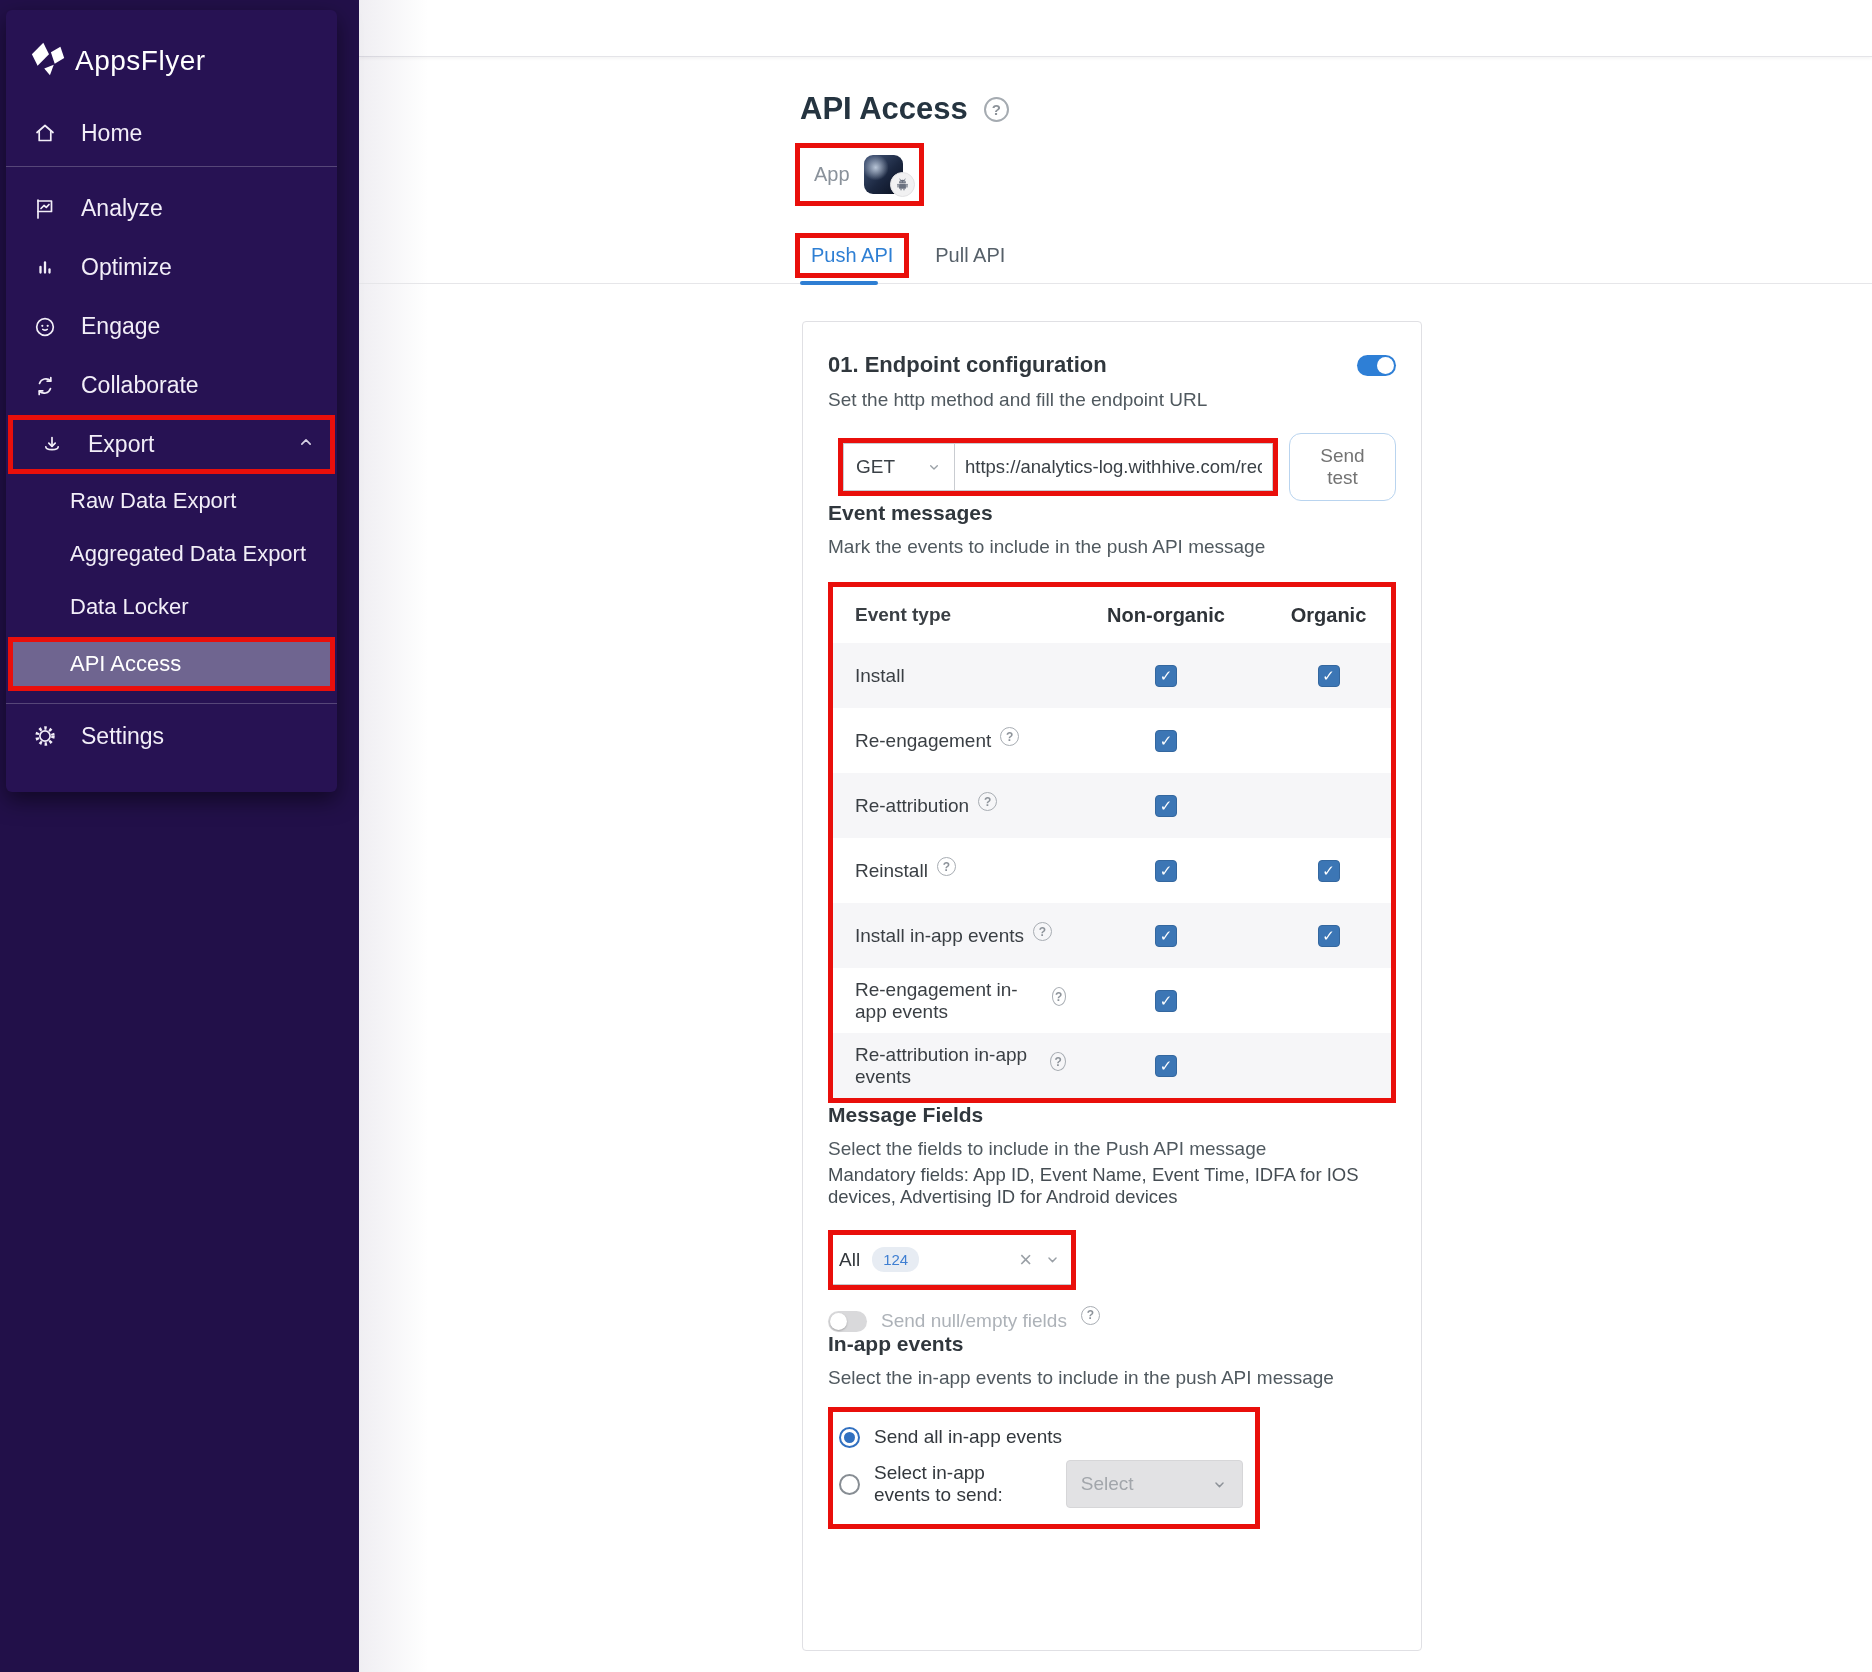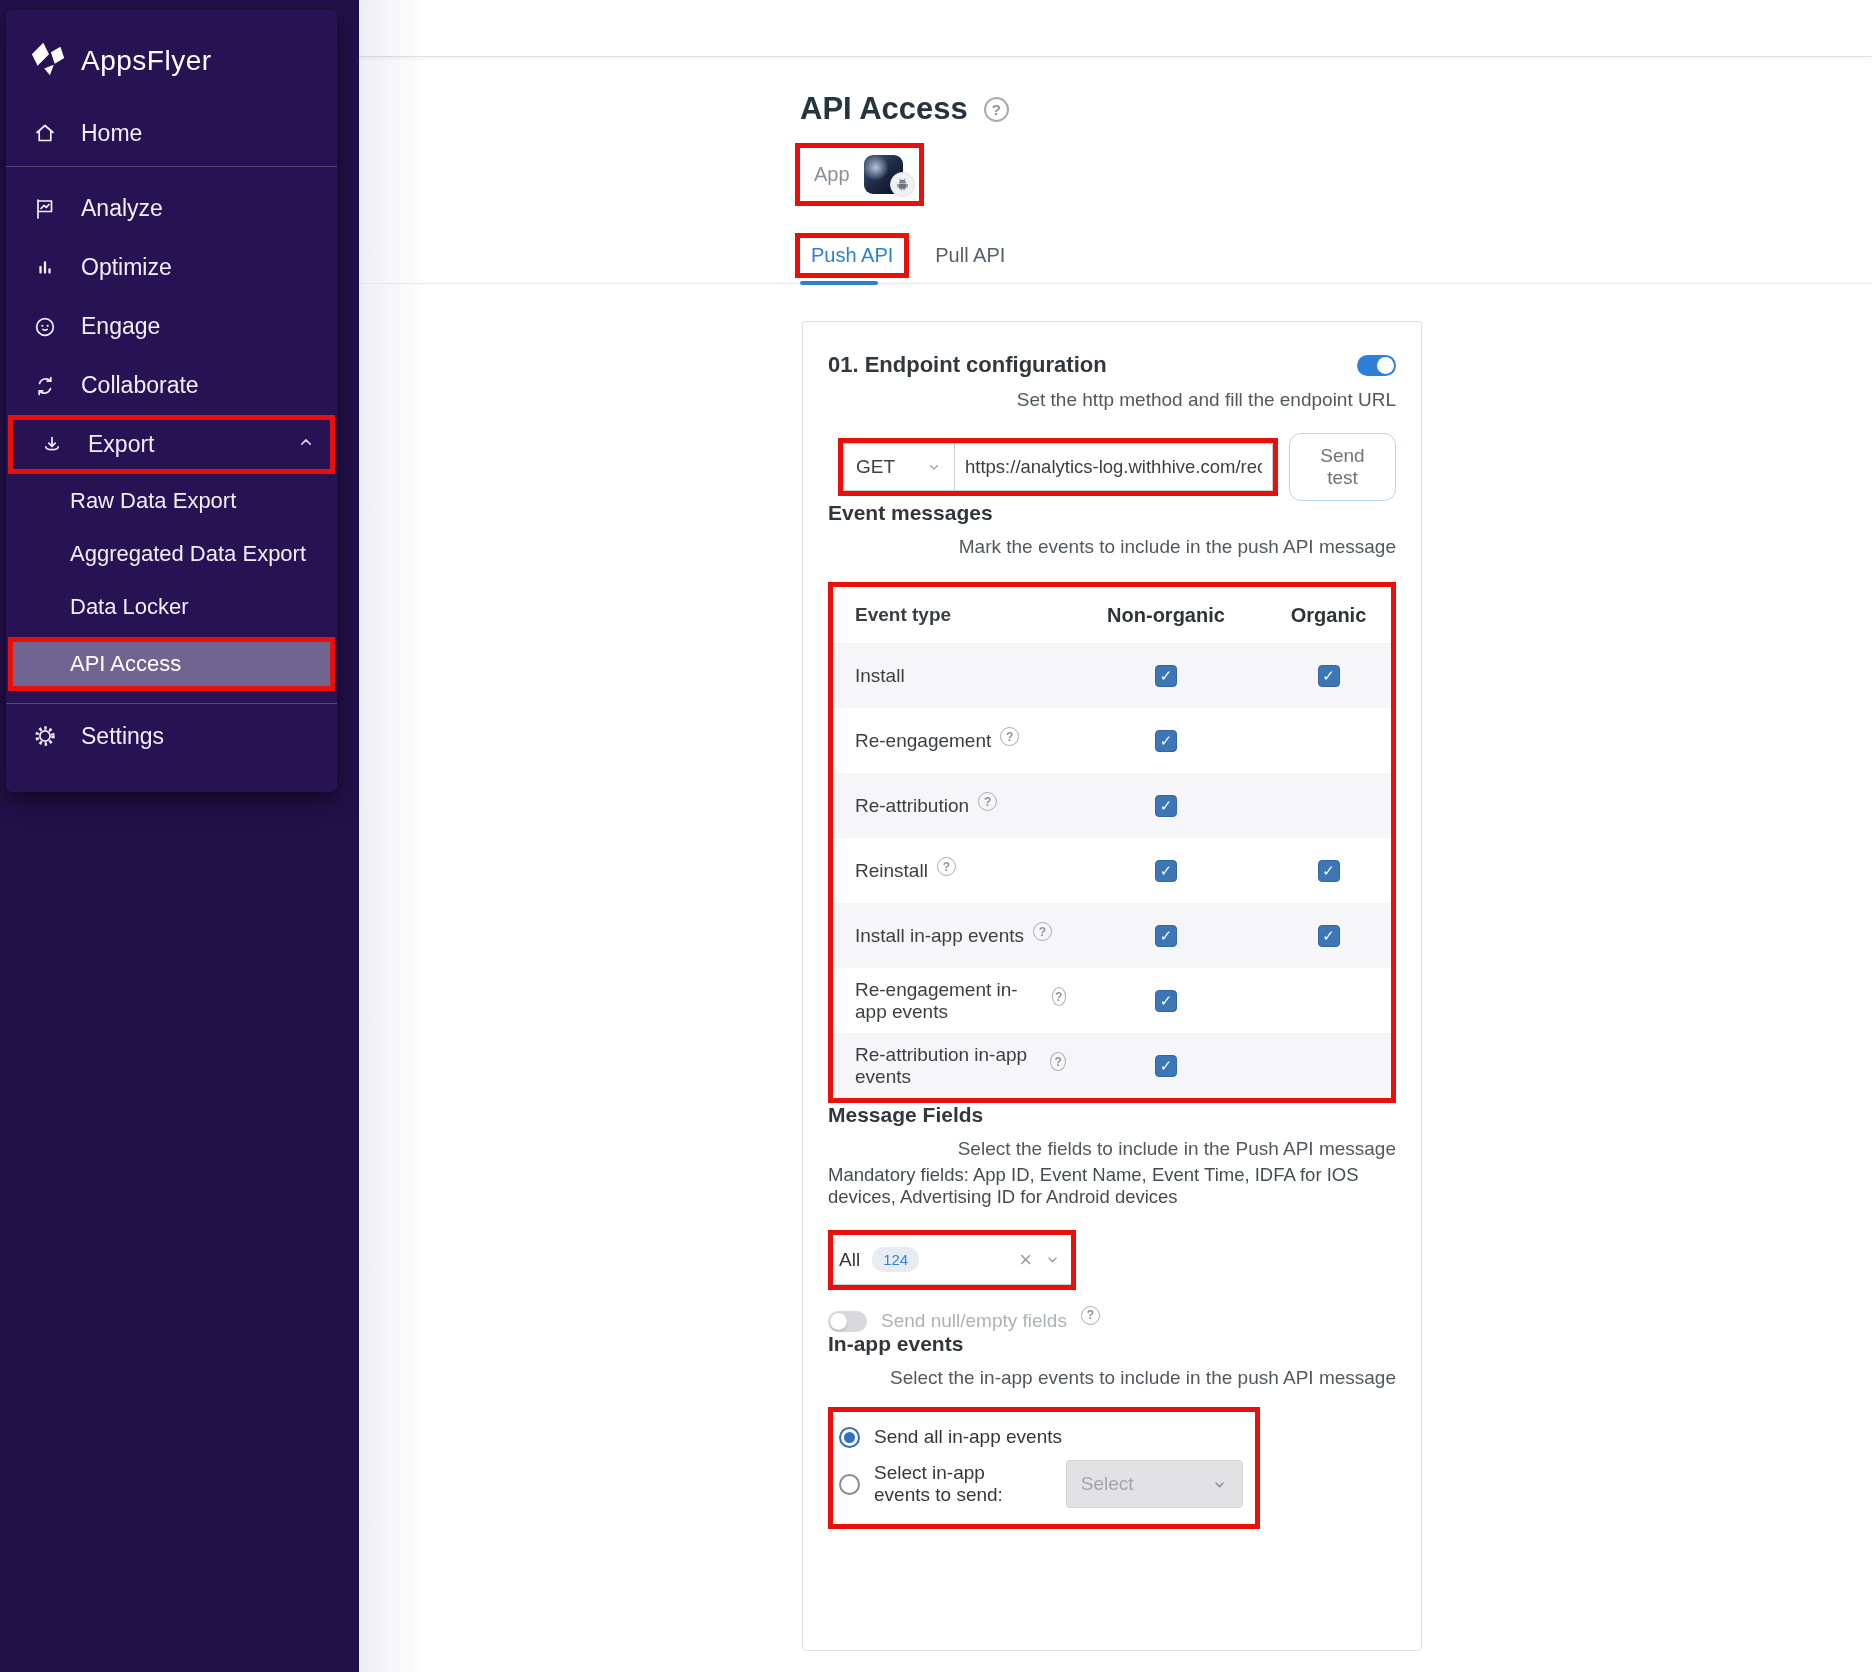--- a/index.html
+++ b/index.html
@@ -6,21 +6,21 @@
   html,body { width:1872px; height:1672px; overflow:hidden; background:#fff;
               font-family:"Liberation Sans", sans-serif; color:#333; }
   .page { position:relative; width:1872px; height:1672px; }
 
   
   .sidebar-col { position:absolute; left:0; top:0; width:359px; height:100%;
                  background:#221049; z-index:2; }
   .side-panel { position:absolute; left:6px; top:10px; width:331px; height:782px;
                 background:#271253; border-radius:6px;
                 box-shadow:0 8px 22px rgba(0,0,0,.5); padding-top:4px; }
-  .logo-row { display:flex; align-items:center; gap:13px; padding:22px 0 0 24px; height:72px; }
+  .logo-row { display:flex; align-items:center; gap:7px; padding:22px 0 0 24px; height:72px; }
   .logo-text { color:#fff; font-size:28px; letter-spacing:.5px; }
   .nav-item { display:flex; align-items:center; gap:24px; padding-left:26px;
               color:#f2eef8; font-size:23px; cursor:pointer; }
   .nav-item .nico { width:25px; display:flex; justify-content:center; }
   .side-div { height:1px; background:rgba(255,255,255,.22); margin:0; }
   .row-home { height:66px; margin-top:14px; }
   .row-std  { height:59px; }
   .sub-item { padding-left:64px; height:53px; display:flex; align-items:center;
               color:#f2eef8; font-size:22px; cursor:pointer; }
   .ann { border:5px solid #e90f0b; }
@@ -70,21 +70,21 @@
   .tab-underline { position:absolute; left:441px; bottom:-2px; width:78px; height:4px;
                    background:#2e7ed3; border-radius:2px; }
 
   .content { width:620px; margin-left:443px; }
   .card { margin-top:37px; border:1px solid #e0e0e4; border-radius:4px;
           padding:30px 25px 60px 25px; min-height:1330px; background:#fff; }
 
   .sec-head-row { display:flex; align-items:center; justify-content:space-between; }
   .h2 { font-size:22px; font-weight:bold; color:#30373d; }
   .h3 { font-size:21px; font-weight:bold; color:#30373d; }
-  .sub { font-size:19px; color:#50595f; margin-top:11px;text-align:right; }
+  .sub { font-size:19px; color:#50595f; margin-top:11px; }
   .sub2 { font-size:18.5px; color:#454d53; margin-top:4px; }
 
   .toggle { position:relative; width:39px; height:21px; border-radius:11px; cursor:pointer; flex:none; }
   .toggle-on { background:#2e7fd6; }
   .toggle-on .knob { position:absolute; right:2px; top:2px; width:17px; height:17px;
                      border-radius:50%; background:#fff; }
   .toggle-off { background:#d9d9db; }
   .toggle-off .knob { position:absolute; left:2px; top:2px; width:17px; height:17px;
                       border-radius:50%; background:#fff; box-shadow:0 1px 2px rgba(0,0,0,.25); }
 

